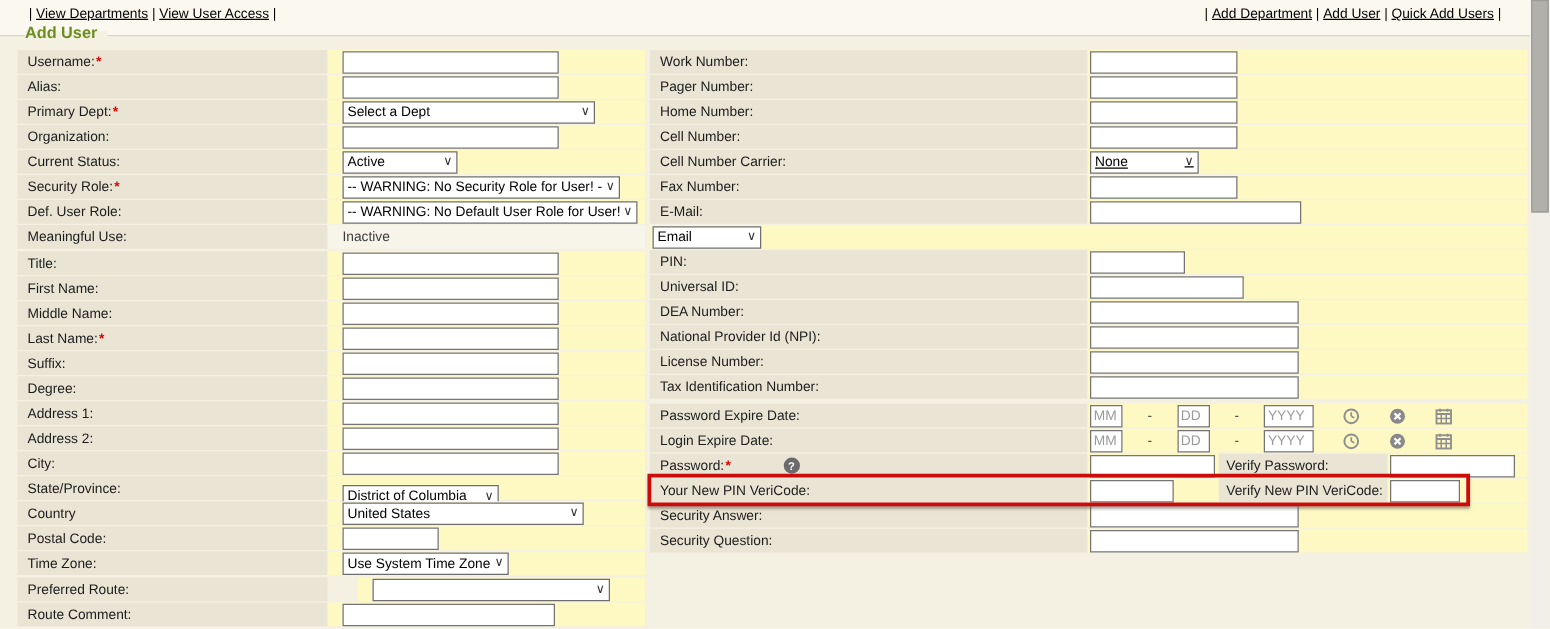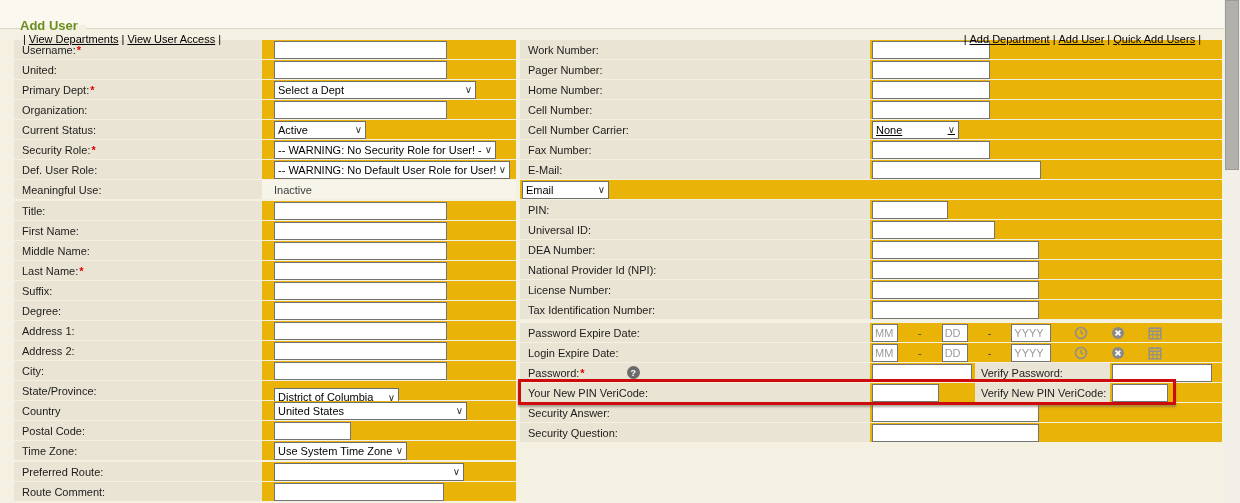--- a/index.html
+++ b/index.html
@@ -5,39 +5,39 @@
   :root{
     --page-bg:#FBF9EF; --panel-bg:#F4F0E2; --label-bg:#E9E4D3; --static-bg:#F7F4E9;
     --green:#6B8E23; --red:#CE0B0B; --line:#DCD7C5; --inp-border:#747474;
     --txt:#1c1c1c; --icon:#8f8f8f;
   }
   *{box-sizing:border-box;margin:0;padding:0;}
   html,body{width:1240px;height:503px;overflow:hidden;}
   body{font-family:"Liberation Sans","DejaVu Sans",sans-serif;font-size:11px;color:var(--txt);
        background:var(--page-bg);position:relative;}
   
-  .topnav{position:absolute;top:5px;height:16px;white-space:nowrap;z-index:3;margin-top:28px;}
+  .topnav{position:absolute;top:5px;height:16px;white-space:nowrap;z-index:3;}
   .topnav.left{left:20px;}
   .topnav.right{right:36px;}
   .topnav a{color:#000;text-decoration:underline;cursor:pointer;}
   .topnav .sep{color:#000;text-decoration:none;padding:0 3px;}
   
   .content{position:absolute;left:0;top:28px;right:16px;bottom:0;background:var(--panel-bg);
            border-top:1px solid var(--line);}
   .page-title{position:absolute;left:20px;top:18px;font-size:13px;font-weight:bold;color:var(--green);
               background:linear-gradient(#FBF9EF 48%,#F4F0E2 48%);padding-right:8px;z-index:4;}
   
   .panel{position:absolute;top:40px;}
   #left-panel{left:14px;width:502px;}
   #right-panel{left:520px;width:702px;}
   .row{display:flex;height:19px;margin-bottom:1px;align-items:stretch;position:relative;}
   .row .lbl{background:var(--label-bg);padding:0 0 0 8px;display:flex;align-items:center;flex:none;}
   #left-panel .lbl{width:248px;}
   #right-panel .lbl{width:350px;}
-  .row .fld{background:#eab308;flex:1;display:flex;align-items:center;}
+  .row .fld{background:#fef9c3;flex:1;display:flex;align-items:center;}
   #left-panel .fld{padding-left:12px;}
   #right-panel .fld{padding-left:2px;}
   .row .fld.static{background:var(--static-bg);color:#3c3c3c;}
   .req{color:#e00000;font-weight:bold;margin-left:1px;}
   input.ti{height:18px;border:1px solid var(--inp-border);background:#fff;font:11px "Liberation Sans",sans-serif;
            padding:0 2px;color:#000;}
   input.ti::placeholder{color:#9a9a9a;}
   .sel{height:18px;border:1px solid #6e6e6e;background:#fff;display:flex;align-items:center;
        font-size:11px;color:#000;padding-left:3px;cursor:default;}
   .sel .sel-text{flex:1;overflow:hidden;white-space:nowrap;}
@@ -69,21 +69,21 @@
       <div class="lbl">
         <span>Username:</span>
         <span class="req">*</span>
       </div>
       <div class="fld">
         <input class="ti" type="text" style="width: 173px;">
       </div>
     </div>
     <div class="row">
       <div class="lbl">
-        <span>United:</span>
+        <span>Alias:</span>
       </div>
       <div class="fld">
         <input class="ti" type="text" style="width: 173px;">
       </div>
     </div>
     <div class="row">
       <div class="lbl">
         <span>Primary Dept:</span>
         <span class="req">*</span>
       </div>
@@ -251,21 +251,21 @@
       <div class="lbl">
         <span>Time Zone:</span>
       </div>
       <div class="fld">
         <div class="sel" style="width: 133px;">
           <span class="sel-text">Use System Time Zone</span>
           <span class="sel-arrow">∨</span>
         </div>
       </div>
     </div>
-    <div class="row" style="margin-top: 2px;">
+    <div class="row" style="margin-top: 2px; gap: 24px;">
       <div class="lbl">
         <span>Preferred Route:</span>
       </div>
       <div class="fld">
         <div class="sel" style="width: 190px;">
           <span class="sel-text">&nbsp;</span>
           <span class="sel-arrow">∨</span>
         </div>
       </div>
     </div>

